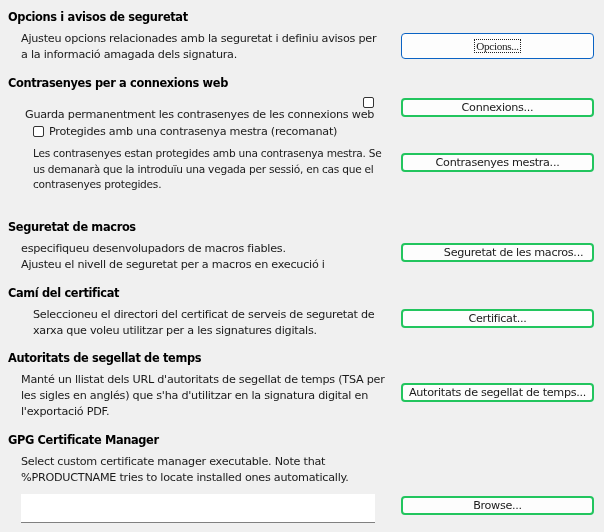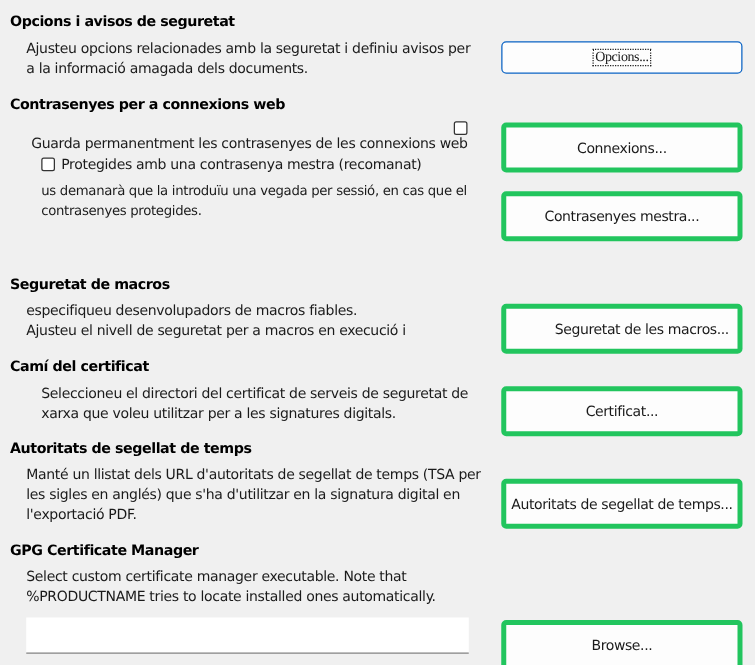--- a/index.html
+++ b/index.html
@@ -5,22 +5,22 @@
   html, body { margin:0; padding:0; }
   body {
     width:604px; height:532px; background:#f0f0f0; overflow:hidden;
     font-family:"DejaVu Sans", sans-serif; font-size:11.2px; color:#1a1a1a;
     position:relative; letter-spacing:-0.25px;
   }
   .abs { position:absolute; }
   .heading { font-weight:bold; font-size:11.4px; color:#000; letter-spacing:-0.35px; }
   .desc { line-height:16px; color:#1a1a1a; }
   .btn {
-    position:absolute; left:401px; width:193px; height:40px;
-    background:#fdfdfd; border:4px solid #22c55e; border-radius:4px;
+    position:absolute; left:401px; width:193px; height:19px;
+    background:#fdfdfd; border:2px solid #22c55e; border-radius:4px;
     box-sizing:border-box; display:flex; align-items:center; justify-content:center;
     font-family:"DejaVu Sans", sans-serif; font-size:11.2px; color:#1a1a1a;
     letter-spacing:-0.3px; cursor:pointer; padding:0;
   }
   .btn.focused { border:1.5px solid #0a63c4;font-family:Liberation Serif, serif; }
   .btn.focused span { outline:1px dotted #222; outline-offset:0px; padding:0 1px; }
   .cb {
     position:absolute; width:11px; height:11px; border:1px solid #333;
     border-radius:2px; background:#fff; box-sizing:border-box;
   }
@@ -29,36 +29,37 @@
     background:#fff; border:none; border-bottom:1px solid #808080;
     box-sizing:border-box;
   }
 </style>
 </head>
 <body>
 
 <div class="abs heading" style="left:8px;top:10px;">Opcions i avisos de seguretat</div>
 <div class="abs desc" style="left:21px;top:31px;">
   <div>Ajusteu opcions relacionades amb la seguretat i definiu avisos per</div>
-  <div>a la informació amagada dels documents.</div>
+  <div>a la informació amagada dels signatura.</div>
 </div>
 <button class="btn focused" style="top:33px;height:26px;">
     <span>Opcions...</span>
   </button>
 
 <div class="abs heading" style="left:8px;top:76px;">Contrasenyes per a connexions web</div>
 <div class="abs" style="left:21px;top:97px;display:flex;align-items:flex-end;flex-direction:column;">
   <span class="cb" style="position:relative;"></span>
   <span style="margin-left:4px;">Guarda permanentment les contrasenyes de les connexions web</span>
 </div>
 <div class="abs" style="left:33px;top:125px;display:flex;align-items:center;">
   <span class="cb" style="position:relative;"></span>
   <span style="margin-left:5px;text-align:right;">Protegides amb una contrasenya mestra (recomanat)</span>
 </div>
 <div class="abs desc" style="left:33px;top:146px;font-size:10.6px;line-height:15.5px;">
+  <div>Les contrasenyes estan protegides amb una contrasenya mestra. Se</div>
   <div>us demanarà que la introduïu una vegada per sessió, en cas que el</div>
   <div>contrasenyes protegides.</div>
 </div>
 <button class="btn" style="top:98px;">
     <span>Connexions...</span>
   </button>
 <button class="btn" style="top:153px;">
     <span>Contrasenyes mestra...</span>
   </button>
 

